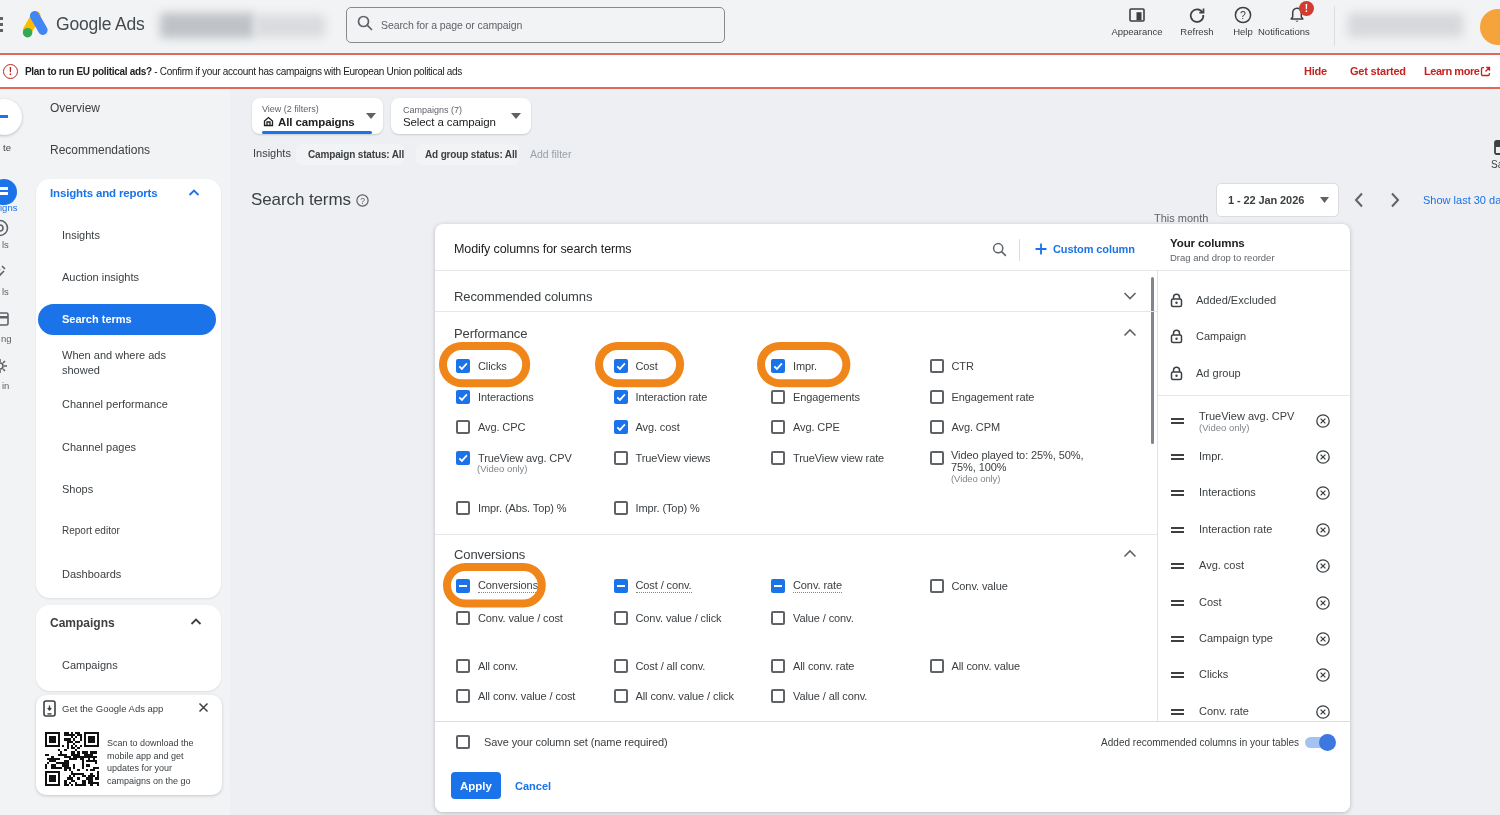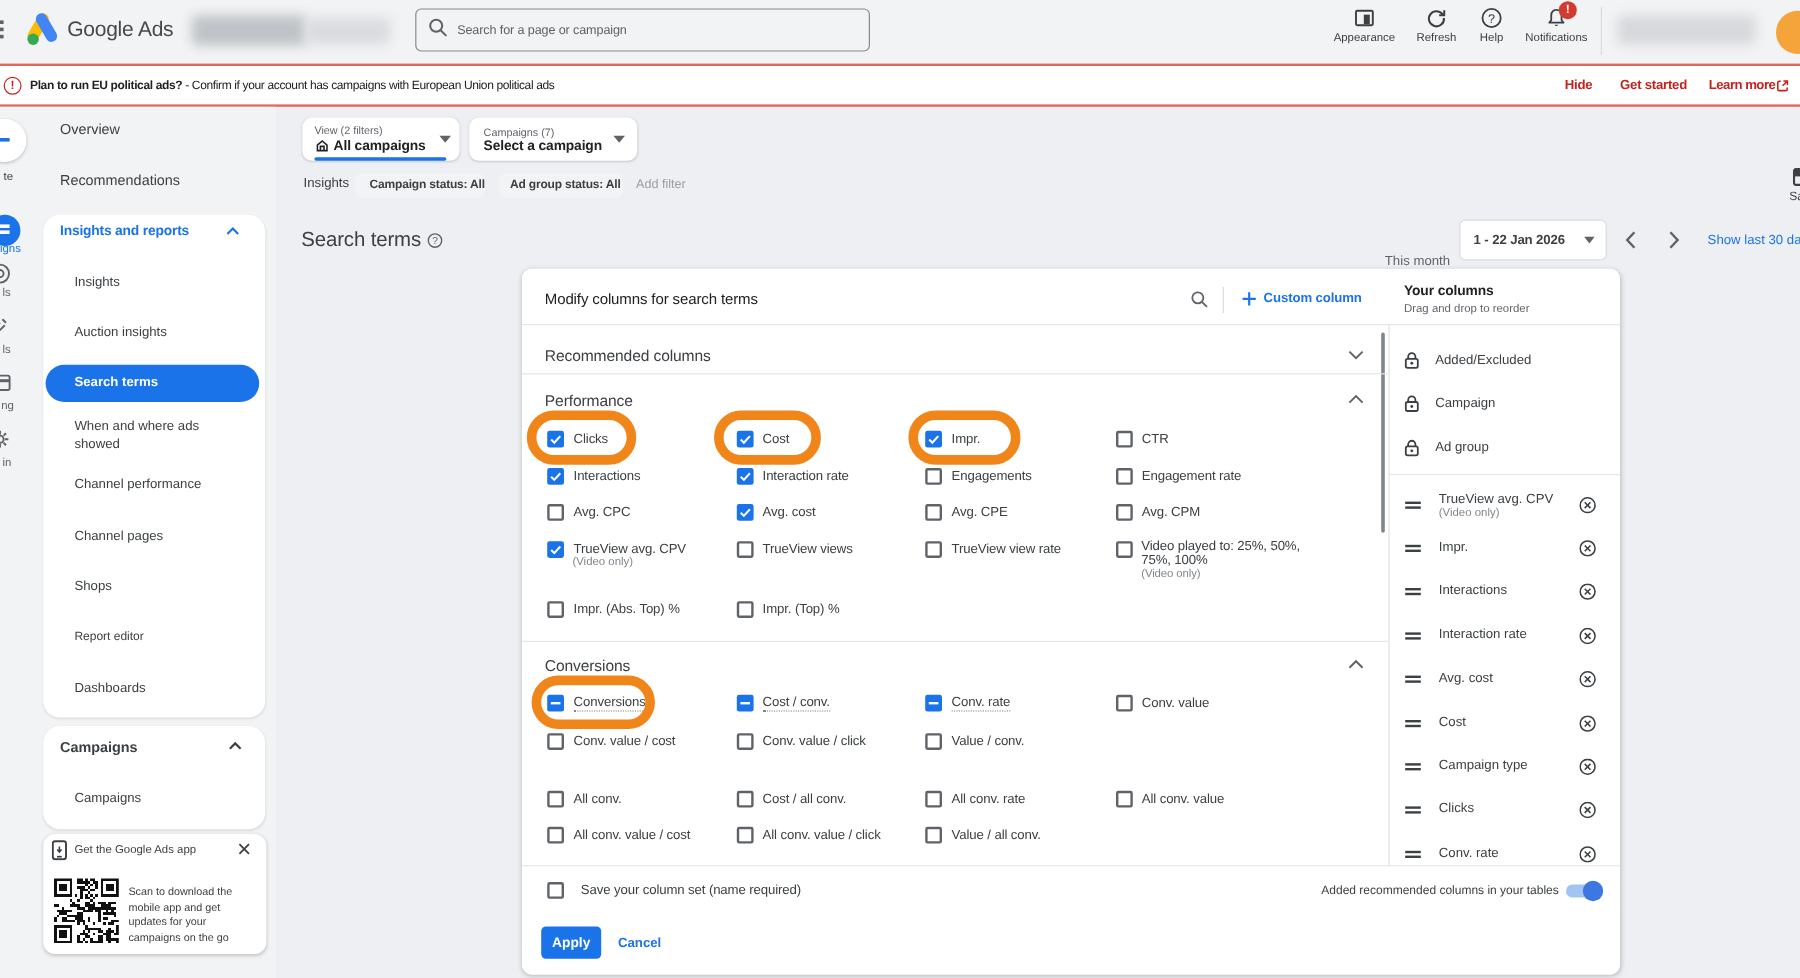--- a/index.html
+++ b/index.html
@@ -49,21 +49,21 @@
 <div class="abs" style="left:1172px;top:26px;width:50px;text-align:center;font-size:9.5px;color:#3c4043">Refresh</div>
 <svg class="abs" style="left:1234px;top:6px" width="18" height="18" viewBox="0 0 18 18">
     <circle cx="9" cy="9" r="7.6" fill="none" stroke="#3c4043" stroke-width="1.5"></circle>
     <text x="9" y="12.8" text-anchor="middle" font-family="Liberation Sans" font-size="10.5" fill="#3c4043">?</text>
   </svg>
 <div class="abs" style="left:1228px;top:26px;width:30px;text-align:center;font-size:9.5px;color:#3c4043">Help</div>
 <svg class="abs" style="left:1288px;top:6px" width="18" height="18" viewBox="0 0 18 18">
     <path d="M9 2.2 c-2.6 0-4.3 1.9-4.3 4.5 v4.2 l-1.6 2 h11.8 l-1.6 -2 v-4.2 c0-2.6-1.7-4.5-4.3-4.5z" fill="none" stroke="#3c4043" stroke-width="1.5" stroke-linejoin="round"></path>
     <path d="M7.5 14.7 a1.6 1.6 0 0 0 3 0z" fill="#3c4043"></path>
   </svg>
-<div class="abs" style="left:1258px;top:26px;width:78px;text-align:center;font-size:9.5px;color:#3c4043">Notifications</div>
+<div class="abs" style="left:1258px;top:26px;width:78px;font-size:9.5px;color:#3c4043">Notifications</div>
 <div class="abs" style="left:1299px;top:1px;width:15px;height:15px;border-radius:50%;background:#d33b30;color:#fff;font-size:10px;font-weight:bold;text-align:center;line-height:15px">!</div>
 <div class="abs" style="left:1334px;top:6px;width:1px;height:40px;background:#dadce0"></div>
 <div class="abs" style="left:1348px;top:13px;width:115px;height:24px;background:#d6d8db;border-radius:4px;filter:blur(5px)"></div>
 <div class="abs" style="left:1480px;top:9px;width:36px;height:36px;border-radius:50%;background:#f5a43b"></div>
 
 <div class="abs" style="left:0;top:53px;width:1500px;height:36px;background:#fff;border-top:2px solid #e2685c;border-bottom:2px solid #e2685c;box-sizing:border-box"></div>
 <div class="abs" style="left:3px;top:64px;width:13px;height:13px;border:1.5px solid #c5221f;border-radius:50%;color:#c5221f;font-size:10px;font-weight:bold;text-align:center;line-height:13px">!</div>
 <div class="abs" style="left:25px;top:66px;font-size:10px;letter-spacing:-.3px;color:#202124"><b>Plan to run EU political ads?</b> - Confirm if your account has campaigns with European Union political ads</div>
 <div class="abs" style="left:1304px;top:65px;font-size:11px;font-weight:bold;color:#c5221f;letter-spacing:-.2px">Hide</div>
 <div class="abs" style="left:1350px;top:65px;font-size:11px;font-weight:bold;color:#c5221f;letter-spacing:-.2px">Get started</div>
@@ -146,21 +146,21 @@
 <svg class="abs" style="left:263px;top:116px" width="11" height="11" viewBox="0 0 11 11">
     <path d="M1.5 5 L5.5 1.5 L9.5 5 V9.5 H1.5z M4 9.5 V6 h3 v3.5" fill="none" stroke="#202124" stroke-width="1.3"></path>
   </svg>
 <div class="abs" style="left:278px;top:116px;font-size:11.5px;font-weight:bold;color:#202124;letter-spacing:-.1px">All campaigns</div>
 <svg class="abs" style="left:366px;top:113px" width="10" height="6" viewBox="0 0 10 6">
     <path d="M0 0 h10 l-5 6z" fill="#5f6368"></path>
   </svg>
 <div class="abs" style="left:262px;top:131px;width:110px;height:3px;background:#1a73e8;border-radius:2px"></div>
 <div class="abs" style="left:391px;top:98px;width:140px;height:36px;background:#fff;border-radius:8px;box-shadow:0 1px 2px rgba(60,64,67,.2)"></div>
 <div class="abs" style="left:403px;top:105px;font-size:9px;color:#5f6368">Campaigns (7)</div>
-<div class="abs" style="left:403px;top:116px;font-size:11.5px;font-weight:bold;color:#202124;letter-spacing:-.1px">Select a campaign</div>
+<div class="abs" style="left:403px;top:116px;font-size:11.5px;font-weight:normal;color:#202124;letter-spacing:-.1px">Select a campaign</div>
 <svg class="abs" style="left:511px;top:113px" width="10" height="6" viewBox="0 0 10 6">
     <path d="M0 0 h10 l-5 6z" fill="#5f6368"></path>
   </svg>
 <div class="abs" style="left:253px;top:147px;font-size:11px;color:#3c4043">Insights</div>
 <div class="abs" style="left:296px;top:144px;width:108px;height:21px;background:#f2f3f5;border-radius:5px"></div>
 <div class="abs" style="left:308px;top:149px;font-size:10px;font-weight:bold;color:#3c4043;letter-spacing:-.15px">Campaign status: All</div>
 <div class="abs" style="left:416px;top:144px;width:103px;height:21px;background:#f2f3f5;border-radius:5px"></div>
 <div class="abs" style="left:425px;top:149px;font-size:10px;font-weight:bold;color:#3c4043;letter-spacing:-.15px">Ad group status: All</div>
 <div class="abs" style="left:530px;top:148px;font-size:10.5px;color:#9aa0a6">Add filter</div>
 <div class="abs" style="left:251px;top:190px;font-size:17px;color:#3c4043;letter-spacing:-.1px">Search terms</div>

